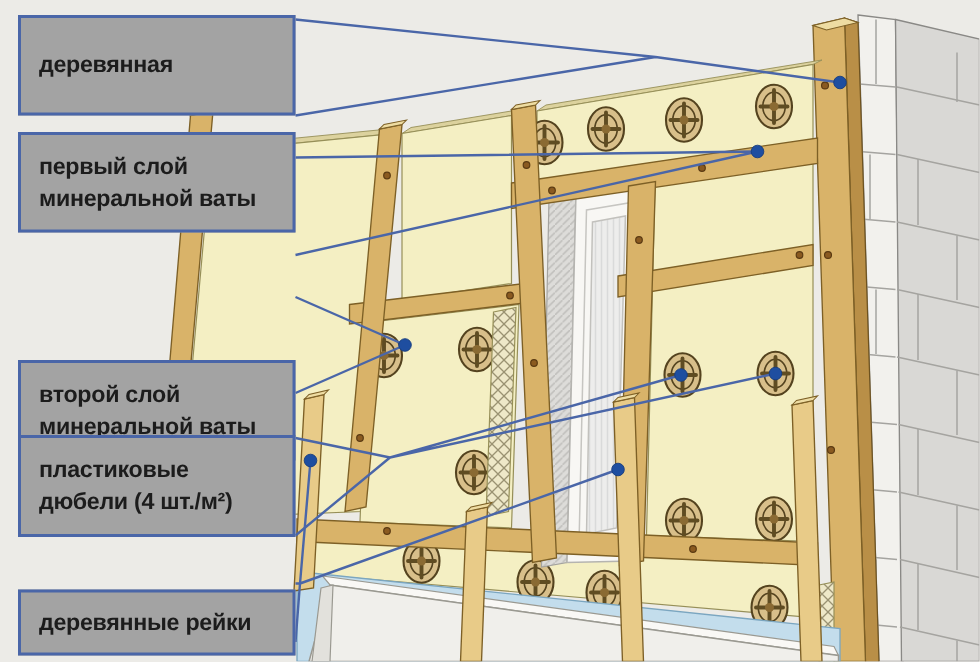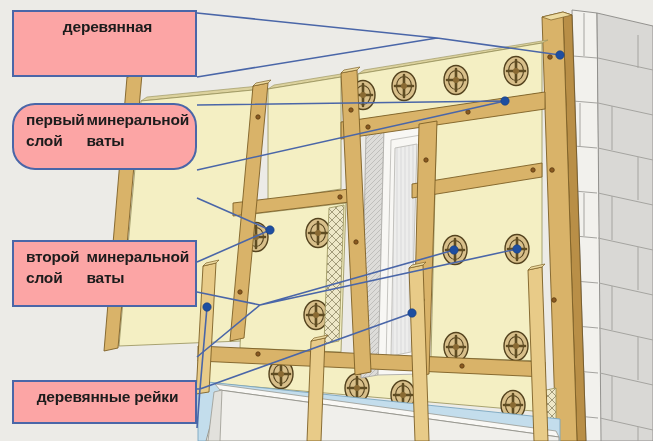--- a/index.html
+++ b/index.html
@@ -1,21 +1,21 @@
 <!DOCTYPE html>
 <html style="--bg: #ecebe7; --leader: #4a66a8; --dot: #1e4ea0; --insulation: #f4efc3; --wood: #d9b369; --wood-dark: #b98f47; --masonry: #d9d8d5; --band: #c3ddec;"><head>
 <meta charset="utf-8">
 <style>
   html,body{margin:0;padding:0;background:#ecebe7;}
   .stage{position:relative;width:653px;height:441px;background:var(--bg);overflow:hidden;
          font-family:"Liberation Sans", sans-serif;}
   .stage svg{position:absolute;left:0;top:0;}
   .callout{position:absolute;left:12px;width:185px;box-sizing:border-box;
-           background:#fca5a5;border:2px solid var(--leader);
-           display:flex;flex-direction:row;justify-content:center;
+           background:#a3a3a3;border:2px solid var(--leader);
+           display:flex;flex-direction:column;justify-content:center;
            padding:4px 6px 4px 12px;color:#1c1c1c;font-weight:bold;
            font-size:15.5px;line-height:21px;letter-spacing:-0.2px;}
   .callout span:empty{display:none;}
   
   .panel{fill:var(--insulation);stroke:#968f58;stroke-width:0.8;}
   .panel-top{fill:#dcd29e;stroke:#968f58;stroke-width:0.6;}
   .wood{fill:var(--wood);stroke:#7d6026;stroke-width:0.9;}
   .wood-dark{fill:var(--wood-dark);stroke:#6d521f;stroke-width:0.8;}
   .wood-light{fill:#e8cb88;stroke:#7d6026;stroke-width:0.9;}
   .wood-top{fill:#eedca2;stroke:#7d6026;stroke-width:0.7;}
@@ -190,25 +190,29 @@
     <circle class="dot" cx="454" cy="250" r="4.2"></circle>
     <circle class="dot" cx="517" cy="249" r="4.2"></circle>
     <circle class="dot" cx="207" cy="307" r="4.2"></circle>
     <circle class="dot" cx="412" cy="313" r="4.2"></circle>
   </g>
 </svg>
 
   <div class="callout" style="top:10px;height:67px;">
     <span>деревянная</span>
   </div>
-  <div class="callout" style="top:103px;height:67px;border-radius:23px;">
+  <div class="callout" style="top:88px;height:67px;">
     <span>первый слой</span>
     <span>минеральной ваты</span>
   </div>
   <div class="callout" style="top:196px;height:67px;margin-top:44px;">
     <span>второй слой</span>
     <span>минеральной ваты</span>
   </div>
-  <div class="callout" style="top:380px;height:44px;">
+  <div class="callout" style="top:290px;height:68px;">
+    <span>пластиковые</span>
+    <span>дюбели (4 шт./м²)</span>
+  </div>
+  <div class="callout" style="top:393px;height:44px;">
     <span>деревянные рейки</span>
 
   </div>
 </div>
 
 </body></html>

